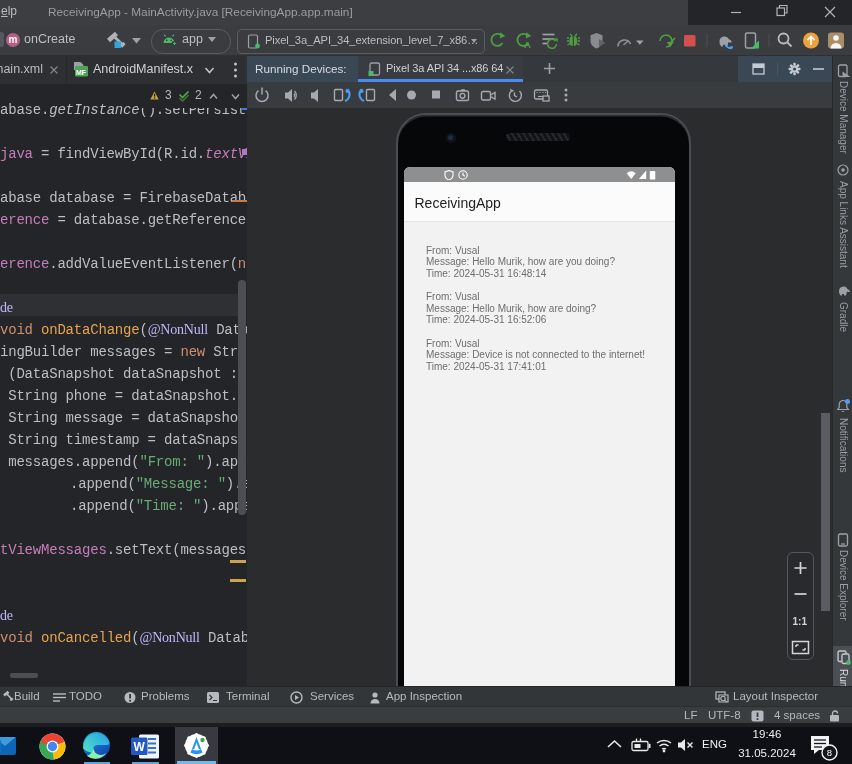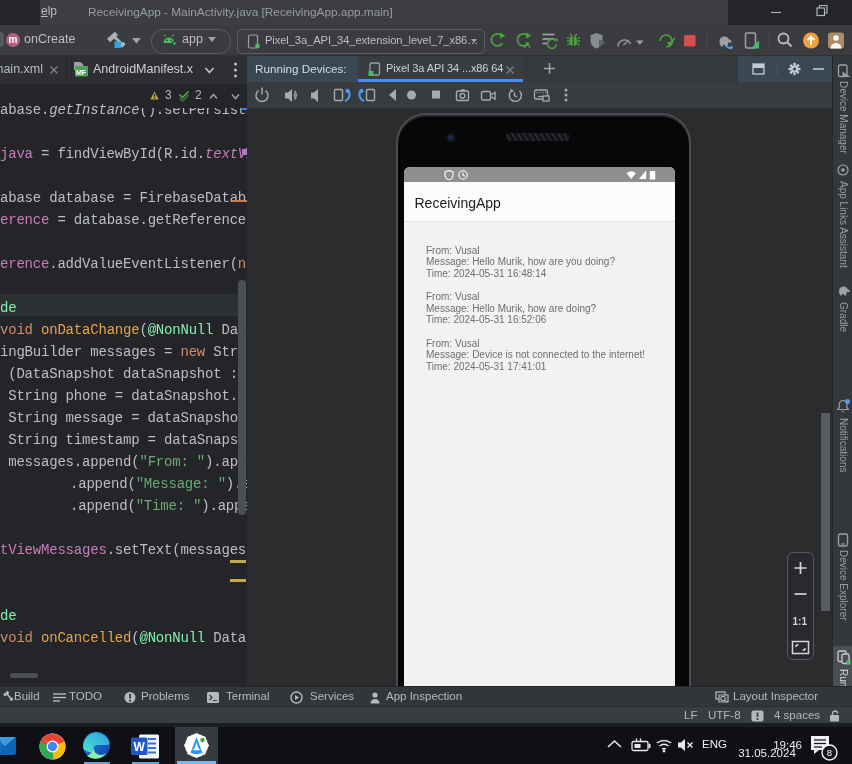--- a/index.html
+++ b/index.html
@@ -1,40 +1,40 @@
 <!DOCTYPE html>
 <html><head>
 <meta charset="utf-8">
 <style>
   html,body{margin:0;padding:0;}
   #root{position:relative;width:852px;height:764px;overflow:hidden;
     font-family:"Liberation Sans",sans-serif;background:#232528;}
   .abs{position:absolute;}
   
-  #titlebar{left:0;top:0;width:688px;height:25px;background:#3c3e41;margin-left:40px;}
+  #titlebar{left:0;top:0;width:688px;height:25px;background:#3c3e41;}
   #toolbar{left:0;top:25px;width:852px;height:31px;background:#3a3c3f;
     border-bottom:1px solid #2e3033;box-sizing:border-box;}
   #tabbar{left:0;top:56px;width:247px;height:28px;background:#2d2f32;}
   #editor{left:0;top:84px;width:247px;height:602px;background:#232528;overflow:hidden;}
   #rdheader{left:247px;top:56px;width:585px;height:26px;background:#323538;}
   #rdtoolbar{left:247px;top:82px;width:585px;height:26px;background:#393c3f;}
   #rdarea{left:247px;top:108px;width:585px;height:578px;background:#2a2c2e;overflow:hidden;}
   #stripe{left:832px;top:56px;width:20px;height:630px;background:#35383b;border-left:1px solid #26282a;box-sizing:border-box;}
   #toolwinbar{left:0;top:686px;width:852px;height:20px;background:#333639;border-top:1px solid #242628;box-sizing:border-box;}
   #statusbar{left:0;top:706px;width:852px;height:17px;background:#3a3d40;border-top:1px solid #2c2e31;box-sizing:border-box;}
   #winedge{left:0;top:723px;width:852px;height:4px;background:#1c1d21;}
   #taskbar{left:0;top:727px;width:852px;height:37px;background:#0f1015;}
   
   .cl{position:absolute;left:0;width:260px;height:22px;line-height:22px;white-space:pre;
       font-family:"Liberation Mono",monospace;font-size:14px;letter-spacing:-0.2px;color:#bcbec4;}
   .k{color:#cf8e6d;}
   .s{color:#6aab73;}
   .f{color:#c77dbb;}
   .m{color:#e8a44c;font-weight:normal;}
-  .a{color:#86efac;}
+  .a{color:#c4b5fd;font-family:Liberation Serif, serif;}
   .c{color:#7a7e85;}
   .it{font-style:italic;}
   .fi{color:#c77dbb;font-style:italic;}
   .vtext{position:absolute;left:4.5px;writing-mode:vertical-rl;font-size:10px;color:#9a9ea5;white-space:nowrap;}
   .bitem{position:absolute;top:3px;font-size:11.5px;color:#b6b9bf;}
   .sitem{position:absolute;top:2px;font-size:11.5px;color:#b4b7bd;}
 </style>
 </head>
 <body>
 <div id="root">
@@ -563,21 +563,21 @@
       <g transform="translate(51,2)">
         <path d="M1 5 a11 11 0 0 1 14 0 M3.5 8 a7.5 7.5 0 0 1 9 0 M6 11 a4 4 0 0 1 4 0" fill="none" stroke="#e8e9ea" stroke-width="1.4"></path>
         <circle cx="8" cy="13" r="1.4" fill="#e8e9ea"></circle>
       </g>
       <g transform="translate(73,2)">
         <path d="M0 4.5 h3 l4 -3.5 v12 l-4 -3.5 h-3 z" fill="#e8e9ea"></path>
         <path d="M9.5 4.5 l5 5 M14.5 4.5 l-5 5" stroke="#e8e9ea" stroke-width="1.4"></path>
       </g>
     </svg>
     <div class="abs" style="left:702px;top:11px;font-size:11.5px;color:#eceef0;">ENG</div>
-    <div class="abs" style="left:732px;top:12px;width:70px;text-align:right;font-size:11.5px;color:#eceef0;line-height:13px;">19:46</div>
+    <div class="abs" style="left:732px;top:1px;width:70px;text-align:center;font-size:11.5px;color:#eceef0;line-height:13px;">19:46</div>
     <div class="abs" style="left:732px;top:20px;width:70px;text-align:center;font-size:11.5px;color:#eceef0;line-height:13px;">31.05.2024</div>
     <svg class="abs" style="left:810px;top:8px;" width="32" height="26" viewBox="0 0 32 26">
       <path d="M1 1 h18 v14 h-10 l-5 4 v-4 h-3 z" fill="#f2f3f4"></path>
       <g stroke="#15161c" stroke-width="1.3">
         <line x1="4" y1="5" x2="16" y2="5"></line>
           <line x1="4" y1="8.5" x2="16" y2="8.5"></line>
           <line x1="4" y1="12" x2="12" y2="12"></line>
       </g>
       <circle cx="19.5" cy="17.5" r="7.5" fill="#15161c" stroke="#f2f3f4" stroke-width="1.4"></circle>
       <text x="16.8" y="21.3" font-size="9.5" fill="#fff" font-family="Liberation Sans">8</text>

